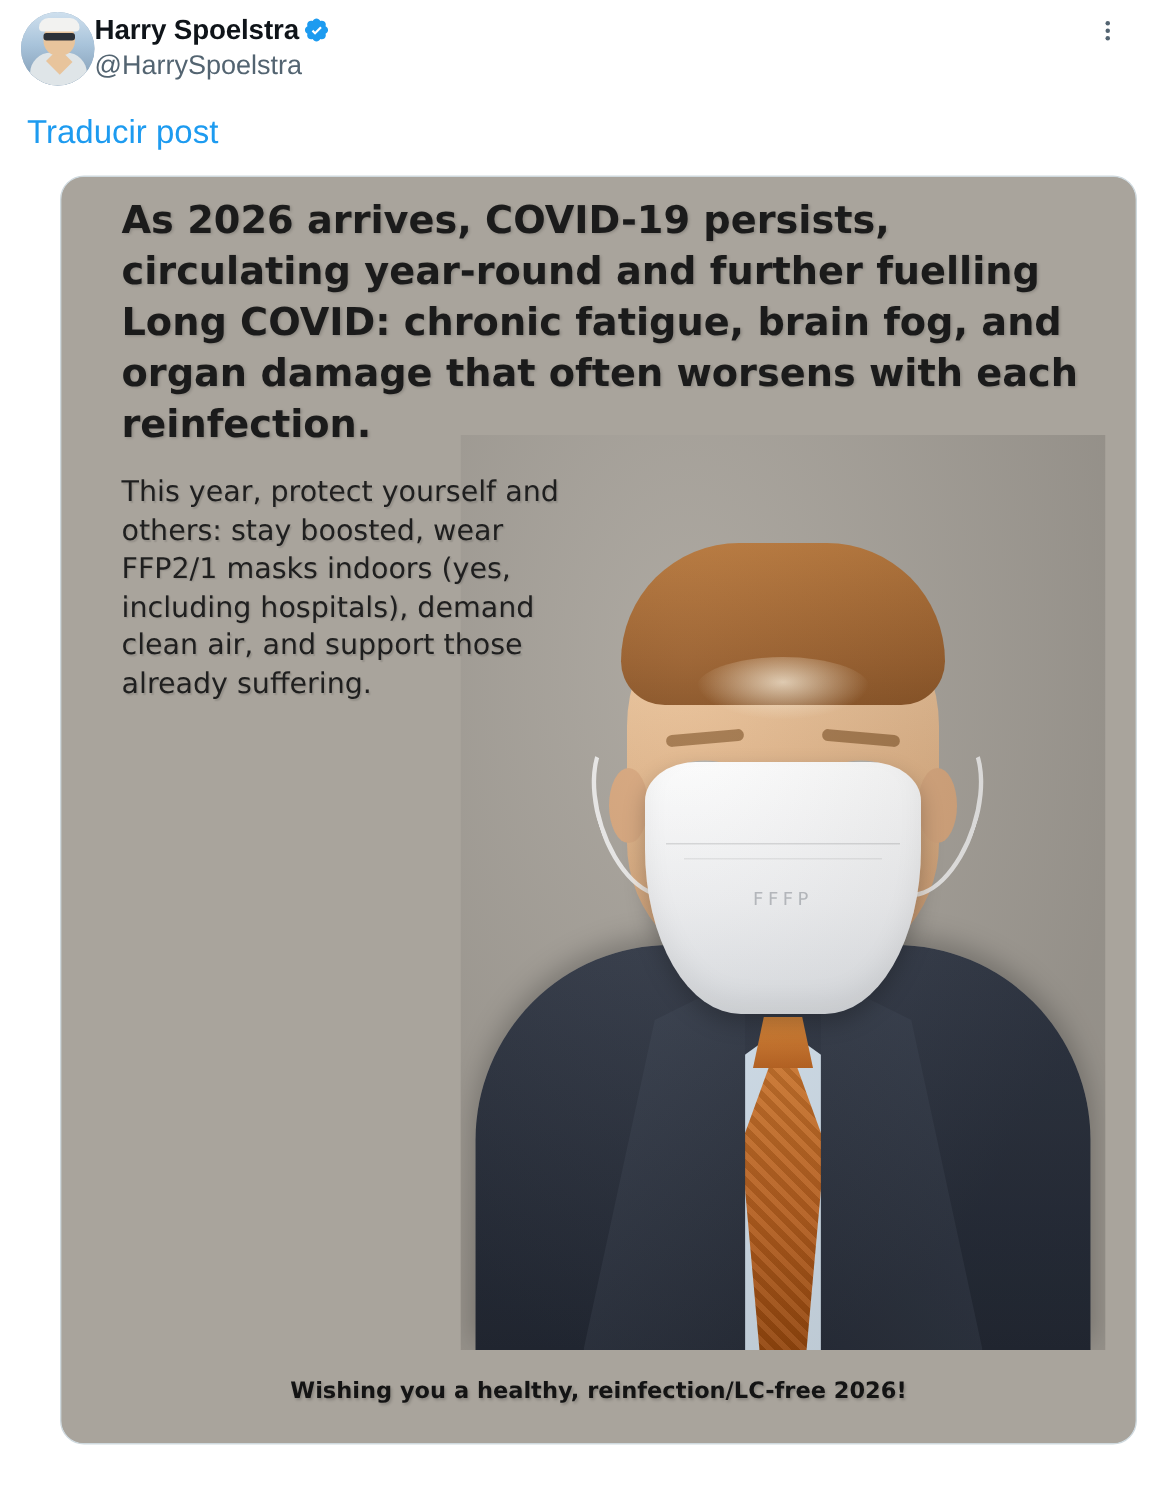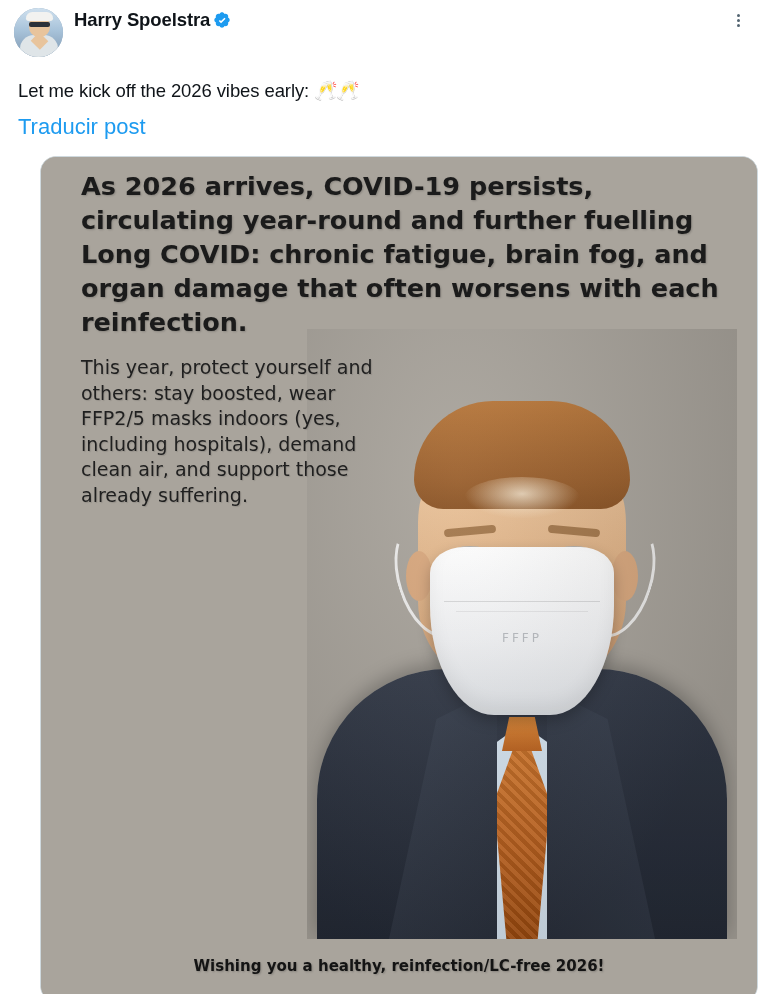--- a/index.html
+++ b/index.html
@@ -21,21 +21,20 @@
     width: 766px;
     height: 994px;
     box-sizing: border-box;
     padding: 8px 14px 0 14px;
   }
 
   
   .tweet-header {
     display: flex;
     align-items: flex-start;
-    gap: 11px;
     height: 56px;
   }
   .avatar {
     width: 49px;
     height: 49px;
     border-radius: 50%;
     overflow: hidden;
     flex: 0 0 49px;
     position: relative;
     background: #8fa7bd;
@@ -495,33 +494,30 @@
     <div class="names">
       <div class="name-row">
         <span class="display-name">Harry Spoelstra</span>
         <span class="verified">
           <svg viewBox="0 0 24 24" width="18" height="18" aria-hidden="true">
             <path fill="#1d9bf0" d="M22.25 12c0-1.43-.88-2.67-2.19-3.34.46-1.39.2-2.9-.81-3.91s-2.52-1.27-3.91-.81C14.67 2.63 13.43 1.75 12 1.75s-2.67.88-3.34 2.19c-1.39-.46-2.9-.2-3.91.81s-1.27 2.52-.81 3.91C2.63 9.33 1.75 10.57 1.75 12s.88 2.67 2.19 3.34c-.46 1.39-.2 2.9.81 3.91s2.52 1.27 3.91.81c.67 1.31 1.91 2.19 3.34 2.19s2.67-.88 3.34-2.19c1.39.46 2.9.2 3.91-.81s1.27-2.52.81-3.91c1.31-.67 2.19-1.91 2.19-3.34z"></path>
             <path fill="#ffffff" d="M10.71 16.29l-3-3 1.42-1.42 1.58 1.59 4.58-4.59 1.42 1.42z"></path>
           </svg>
         </span>
       </div>
+      <span class="handle">@HarrySpoelstra</span>
     </div>
 
     <div class="menu-dots">
       <span></span>
         <span></span>
         <span></span>
     </div>
   </div>
 
-  <div class="tweet-text">
-    <span>Let me kick off the 2026 vibes early:</span>
-    <span class="emoji-run">🥂🥂</span>
-  </div>
 
   <span class="translate-link">Traducir post</span>
 
   <div class="media-card">
     <div class="poster">
 
       <div class="portrait">
         <div class="p-suit"></div>
         <div class="p-shirt"></div>
         <div class="p-tie"></div>
@@ -549,18 +545,18 @@
           <div class="p-mask-fold"></div>
           <div class="p-mask-label">FFFP</div>
         </div>
         <div class="p-shadow"></div>
       </div>
 
       <div class="poster-inner">
         <p class="headline">As 2026 arrives, COVID-19 persists, circulating year-round and further fuelling Long COVID: chronic fatigue, brain fog, and organ damage that often worsens with each reinfection.</p>
       </div>
 
-      <div class="subtext">This year, protect yourself and others: stay boosted, wear FFP2/5 masks indoors (yes, including hospitals), demand clean air, and support those already suffering.</div>
+      <div class="subtext">This year, protect yourself and others: stay boosted, wear FFP2/1 masks indoors (yes, including hospitals), demand clean air, and support those already suffering.</div>
       <div class="footer-line">Wishing you a healthy, reinfection/LC-free 2026!</div>
     </div>
   </div>
 
 </div>
 
 </body></html>

